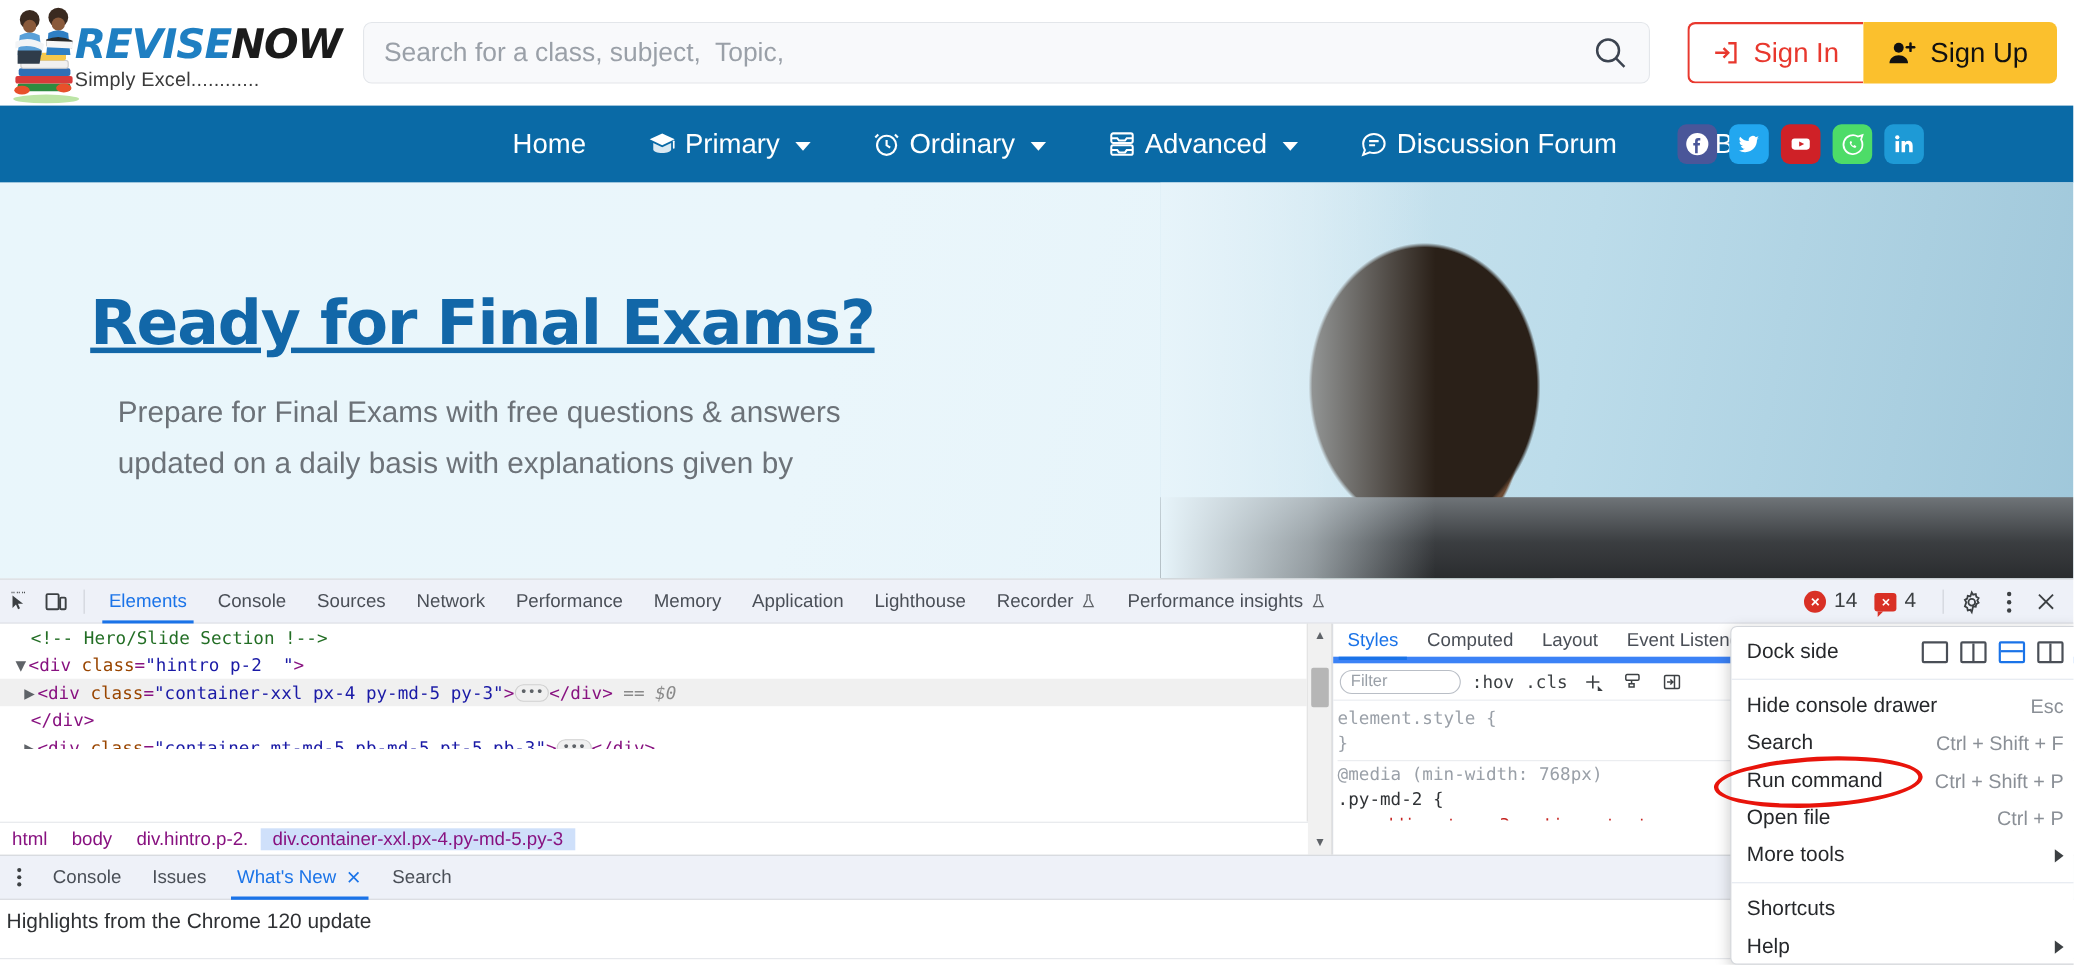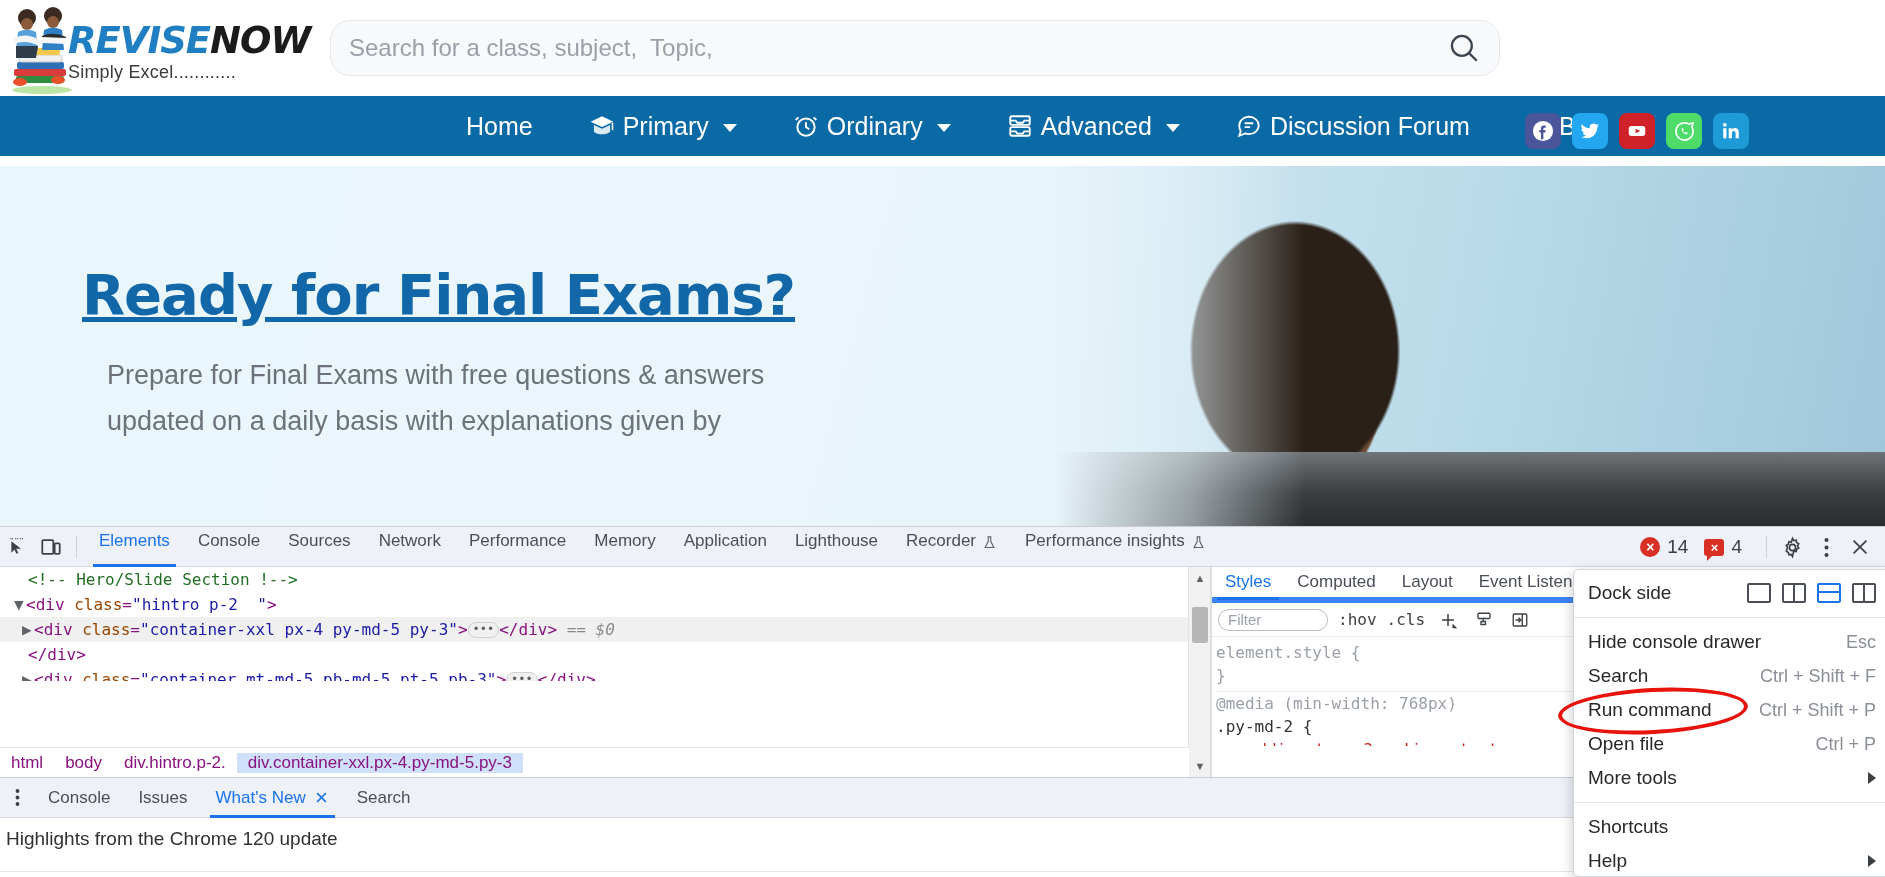--- a/index.html
+++ b/index.html
@@ -26,21 +26,21 @@
   }
   .logo-revise .blue { color:#1f7fc2; }
   .logo-revise .dark { color:#1b1b1b; }
   .logo-tag {
     font-family:"Liberation Sans", sans-serif;
     font-size:18px; color:#3b3b3b; margin-top:3px; letter-spacing:.2px;
   }
 
   .hdr-search {
     position:absolute; left:330px; top:20px; width:1170px; height:56px;
-    border:1px solid #e3e6ea; border-radius:20px; background:#f8f9fb;
+    border:1px solid #e3e6ea; border-radius:8px; background:#f8f9fb;
     display:flex; align-items:center; padding:0 18px;
   }
   .hdr-search input {
     flex:1; border:0; outline:0; background:transparent;
     font-family:"Liberation Sans", sans-serif;
     font-size:24px; color:#60646c;
   }
   .hdr-search input::placeholder { color:#9aa0a8; }
   .search-ico { width:34px; height:34px; color:#3c4450; flex:0 0 auto; }
 
@@ -56,21 +56,21 @@
   .btn-signup {
     display:flex; align-items:center; gap:12px;
     height:56px; padding:0 26px 0 22px;
     background:#fbc02d; border:none; border-radius:0 7px 7px 0;
     color:#111; font-size:25px; font-family:"Liberation Sans", sans-serif;
     cursor:pointer;
   }
 
   
   .navbar {
-    position:absolute; left:0; top:96px; width:1885px; height:60px;
+    position:absolute; left:0; top:96px; width:1885px; height:70px;
     background:#0a6aa6; display:flex; align-items:center;
   }
   .nav-links { display:flex; align-items:center; gap:0; margin-left:438px; }
   .nav-item {
     display:flex; align-items:center; gap:8px;
     color:#fff; font-size:25px; font-family:"Liberation Sans", sans-serif;
     padding:0 28px; cursor:pointer; white-space:nowrap;
   }
   .nav-item svg { flex:0 0 auto; }
   .caret {
@@ -131,22 +131,22 @@
     background:#eef1f8; border-bottom:1px solid #d6d9de;
     display:flex; align-items:center;
   }
   .dt-icobtn {
     width:34px; height:34px; display:flex; align-items:center; justify-content:center;
     cursor:pointer; color:#3c4043; flex:0 0 auto;
   }
   .dt-sep { width:1px; height:22px; background:#cdd1d8; margin:0 8px; flex:0 0 auto; }
   .dt-tabs { display:flex; align-items:center; height:40px; }
   .dt-tab {
-    position:relative; height:40px; display:flex; align-items:flex-end; gap:6px;
-    padding:16px 14px; font-size:17px; color:#4a4f57; cursor:pointer; white-space:nowrap;
+    position:relative; height:40px; display:flex; align-items:center; gap:6px;
+    padding:0 14px; font-size:17px; color:#4a4f57; cursor:pointer; white-space:nowrap;
   }
   .dt-tab.active { color:#1a73e8; }
   .dt-tab.active::after {
     content:""; position:absolute; left:8px; right:8px; bottom:0; height:3px; background:#1a73e8;
   }
   .dt-right { position:absolute; right:8px; top:0; height:40px; display:flex; align-items:center; }
   .errbadge { display:flex; align-items:center; gap:7px; font-size:19px; color:#3c4043; margin-right:16px; }
   .err-circle {
     width:20px;height:20px;border-radius:50%;background:#d93025;color:#fff;
     display:flex;align-items:center;justify-content:center;font-size:14px;font-weight:bold;
@@ -304,20 +304,39 @@
     </div>
 
     <div class="hdr-search">
       <input type="text" placeholder="Search for a class, subject,  Topic," style="">
       <svg class="search-ico" viewBox="0 0 24 24" fill="none" stroke="currentColor" stroke-width="1.6">
         <circle cx="10.5" cy="10.5" r="7"></circle>
           <line x1="15.6" y1="15.6" x2="21" y2="21"></line>
       </svg>
     </div>
 
+    <div class="auth-wrap">
+      <button class="btn-signin">
+        <svg width="26" height="26" viewBox="0 0 24 24" fill="none" stroke="#e8382e" stroke-width="2">
+          <path d="M14 4h6v16h-6"></path>
+            <path d="M3 12h11"></path>
+            <path d="M10 8l4 4-4 4"></path>
+        </svg>
+        <span>Sign In</span>
+      </button>
+      <button class="btn-signup">
+        <svg width="27" height="27" viewBox="0 0 24 24" fill="#111">
+          <circle cx="9" cy="7.5" r="4"></circle>
+            <path d="M1.5 20c0-4 3.4-6.5 7.5-6.5s7.5 2.5 7.5 6.5z"></path>
+          <rect x="17.5" y="3" width="2" height="8" rx="1"></rect>
+            <rect x="14.5" y="6" width="8" height="2" rx="1"></rect>
+        </svg>
+        <span>Sign Up</span>
+      </button>
+    </div>
   </header>
 
   <nav class="navbar">
     <div class="nav-links">
 
       <div class="nav-item">
         <span>Home</span>
       </div>
 
       <div class="nav-item">

